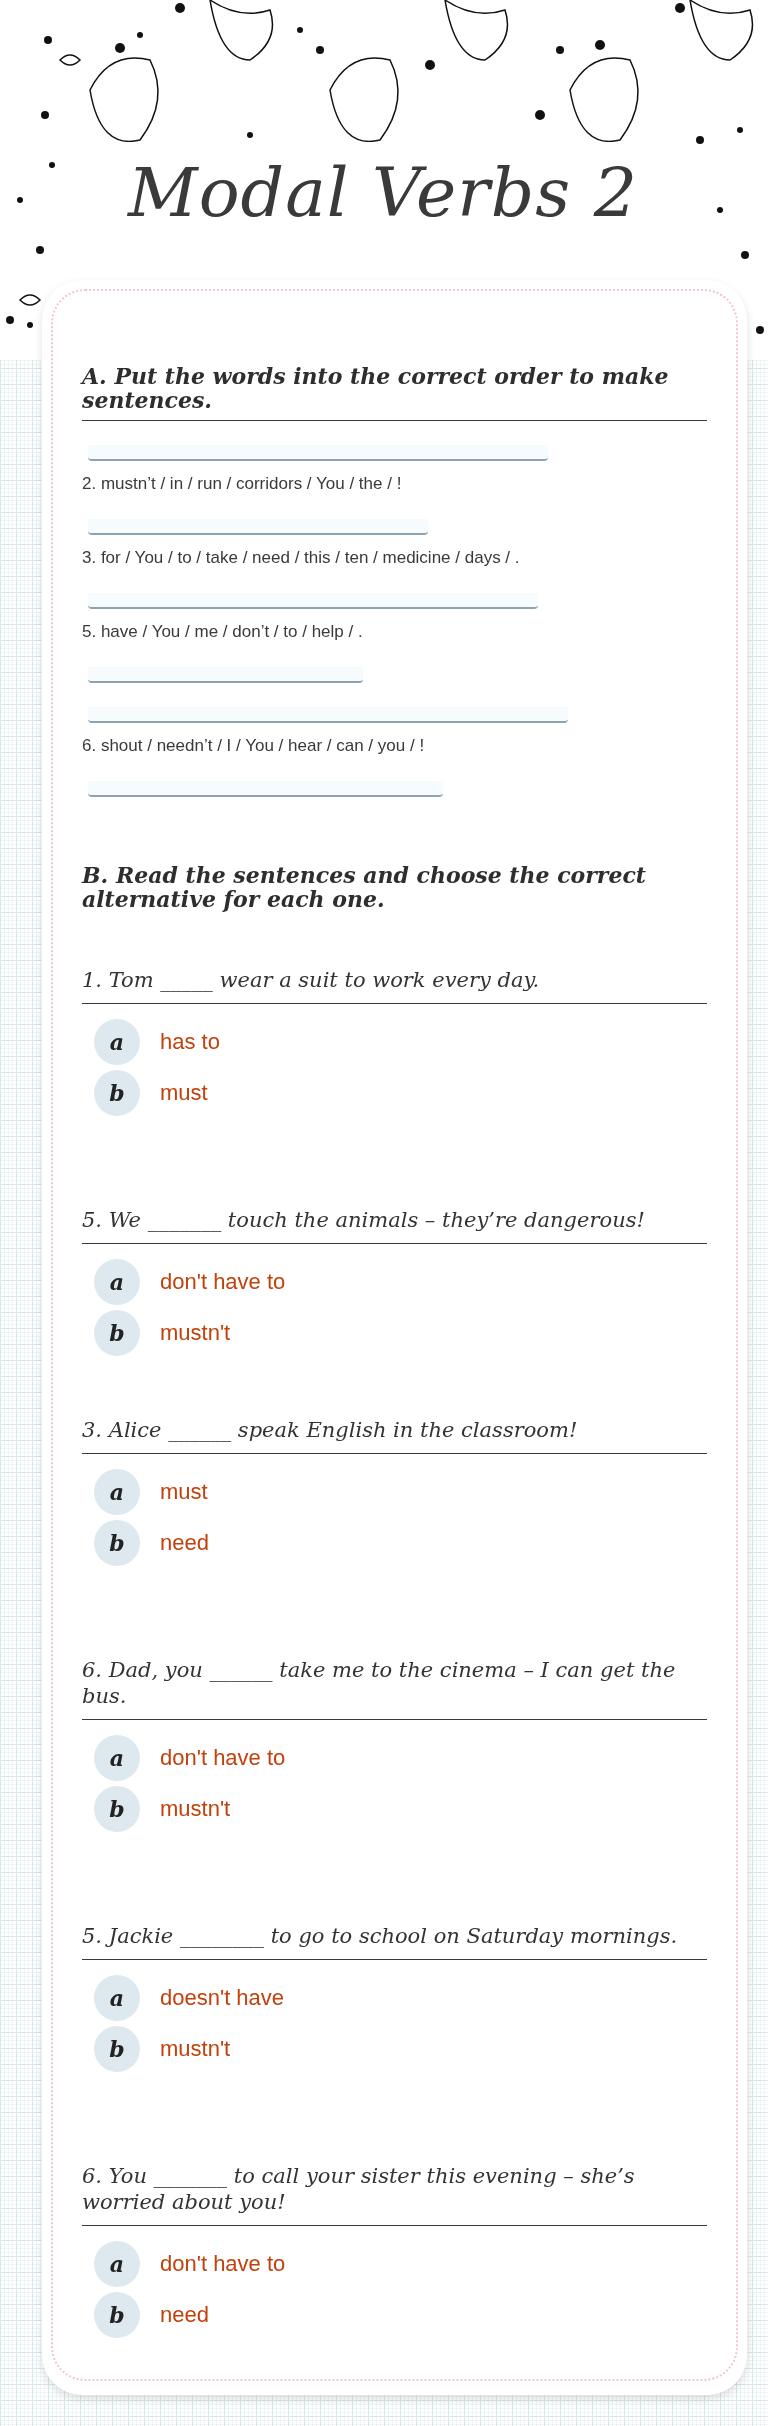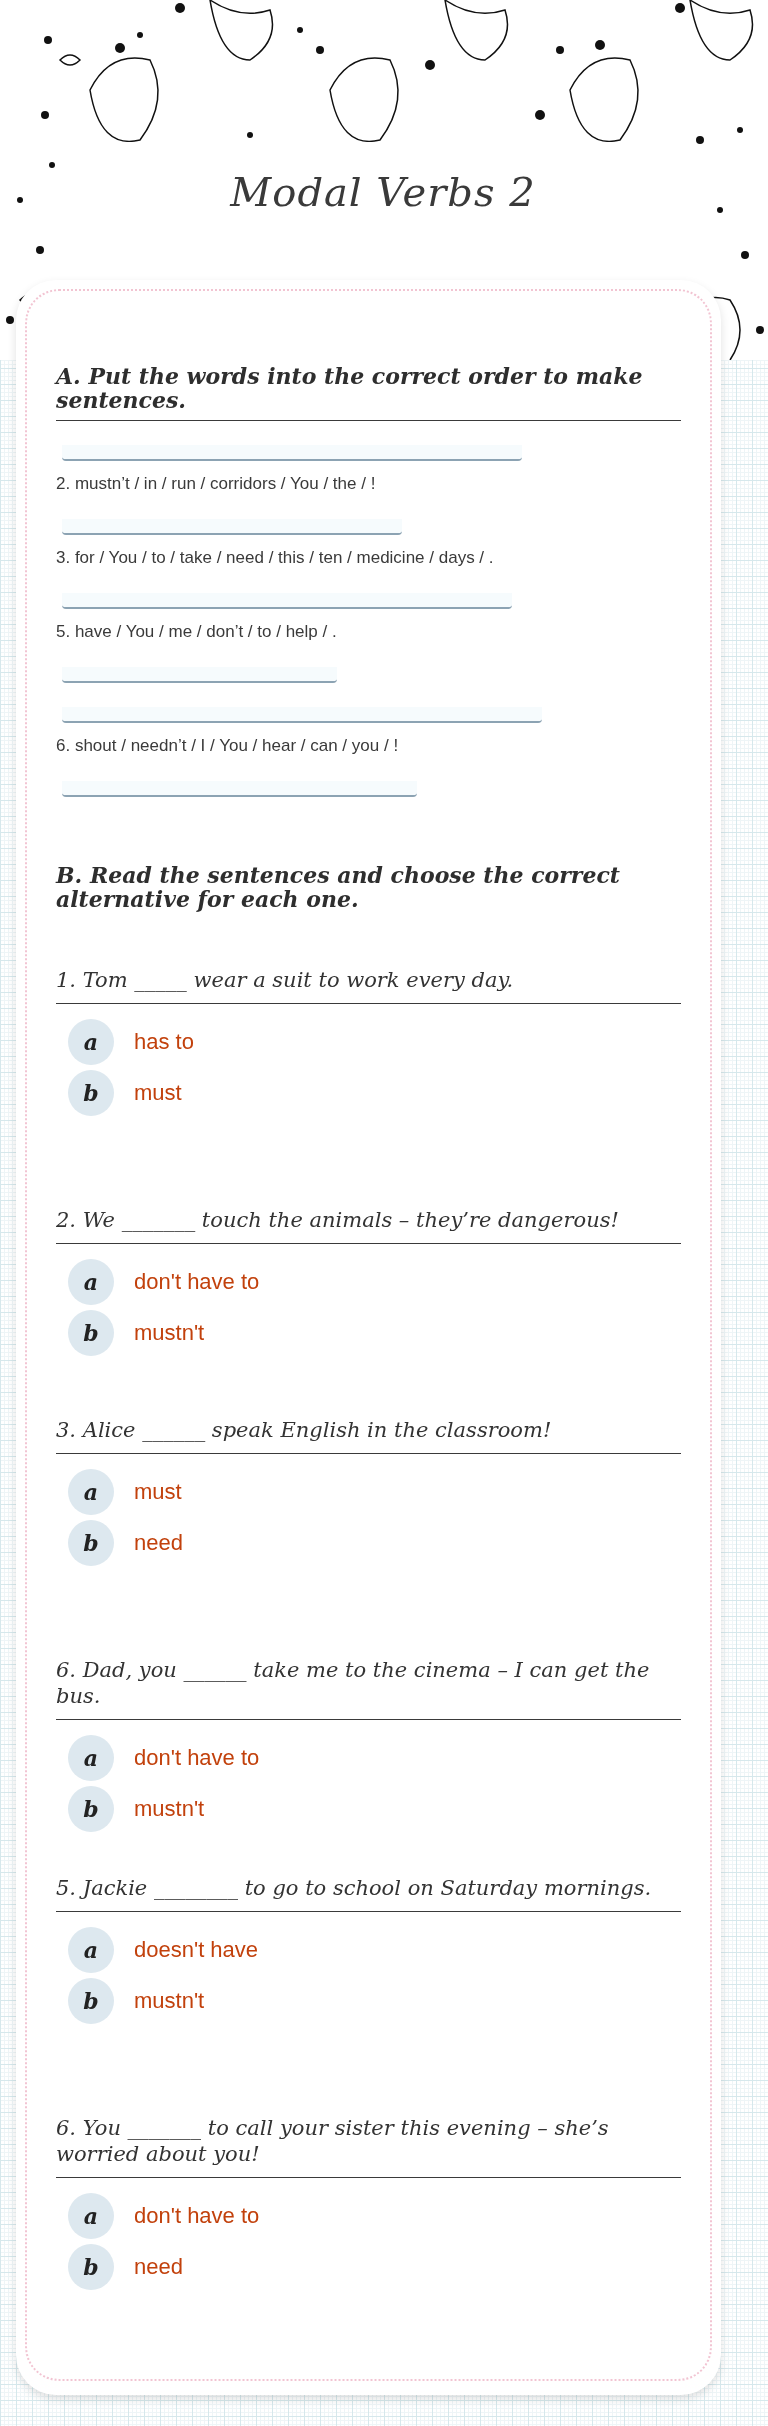--- a/index.html
+++ b/index.html
@@ -26,28 +26,28 @@
   }
   .header-band svg { position: absolute; left: 0; top: 0; }
   .title-box {
     position: absolute; left: 78px; top: 142px; width: 610px; height: 100px;
     background: #fff;
     display: flex; align-items: center; justify-content: center;
   }
   .title {
     font-family: "DejaVu Serif", serif;
     font-style: italic;
-    font-size: 40px;
+    font-size: 68px;
     color: #3a3a3a;
     letter-spacing: 1px;
     font-weight: normal;
   }
   
   .card {
-    position: absolute; left: 16px; top: 280px; width: 705px; height: 2115px;
+    position: absolute; left: 42px; top: 280px; width: 705px; height: 2115px;
     background: #fff;
     border-radius: 40px;
     box-shadow: 0 4px 10px rgba(0,0,0,0.12);
     text-decoration: underline;
   }
   .card-inner {
     position: absolute; left: 9px; top: 9px; right: 9px; bottom: 14px;
     border: 2px dotted #f2c4d2;
     border-radius: 34px;
     pointer-events: none;
@@ -204,21 +204,21 @@
             <span class="opt-label">has to</span>
           </div>
           <div class="option">
             <span class="bubble">b</span>
             <span class="opt-label">must</span>
           </div>
         </div>
       </div>
 
       <div class="b-question" style="margin-top:90px">
-        <div class="b-prompt">2. We _______ touch the animals – they’re dangerous!</div>
+        <div class="b-prompt">5. We _______ touch the animals – they’re dangerous!</div>
         <div class="rule"></div>
         <div class="options">
           <div class="option">
             <span class="bubble">a</span>
             <span class="opt-label">don't have to</span>
           </div>
           <div class="option">
             <span class="bubble">b</span>
             <span class="opt-label">mustn't</span>
           </div>
@@ -248,21 +248,21 @@
             <span class="bubble">a</span>
             <span class="opt-label">don't have to</span>
           </div>
           <div class="option">
             <span class="bubble">b</span>
             <span class="opt-label">mustn't</span>
           </div>
         </div>
       </div>
 
-      <div class="b-question" style="margin-top:42px">
+      <div class="b-question" style="margin-top:90px">
         <div class="b-prompt">5. Jackie ________ to go to school on Saturday mornings.</div>
         <div class="rule"></div>
         <div class="options">
           <div class="option">
             <span class="bubble">a</span>
             <span class="opt-label">doesn't have</span>
           </div>
           <div class="option">
             <span class="bubble">b</span>
             <span class="opt-label">mustn't</span>

